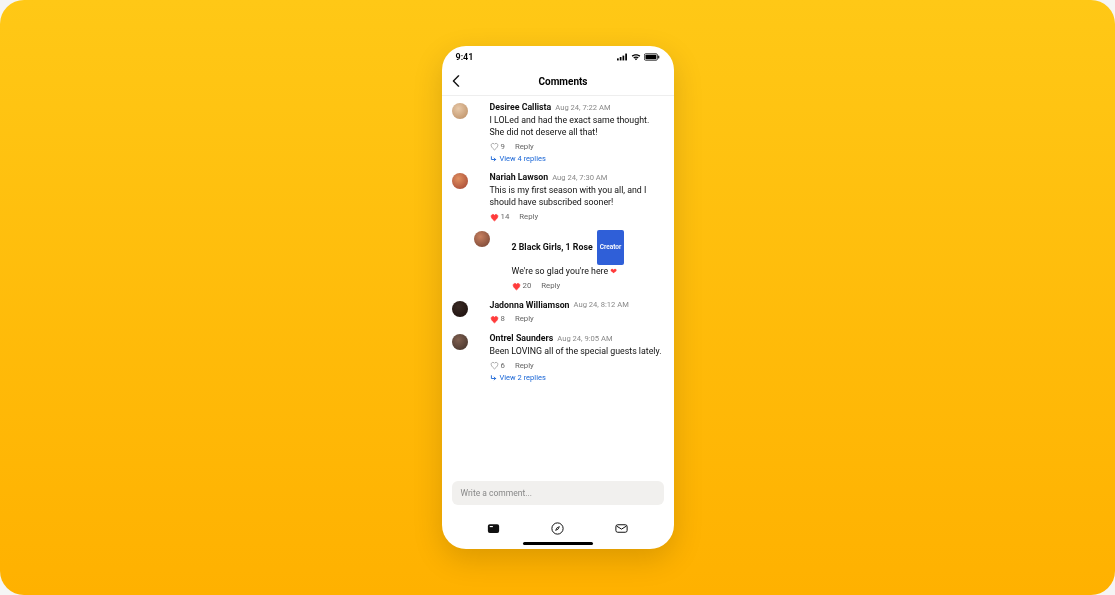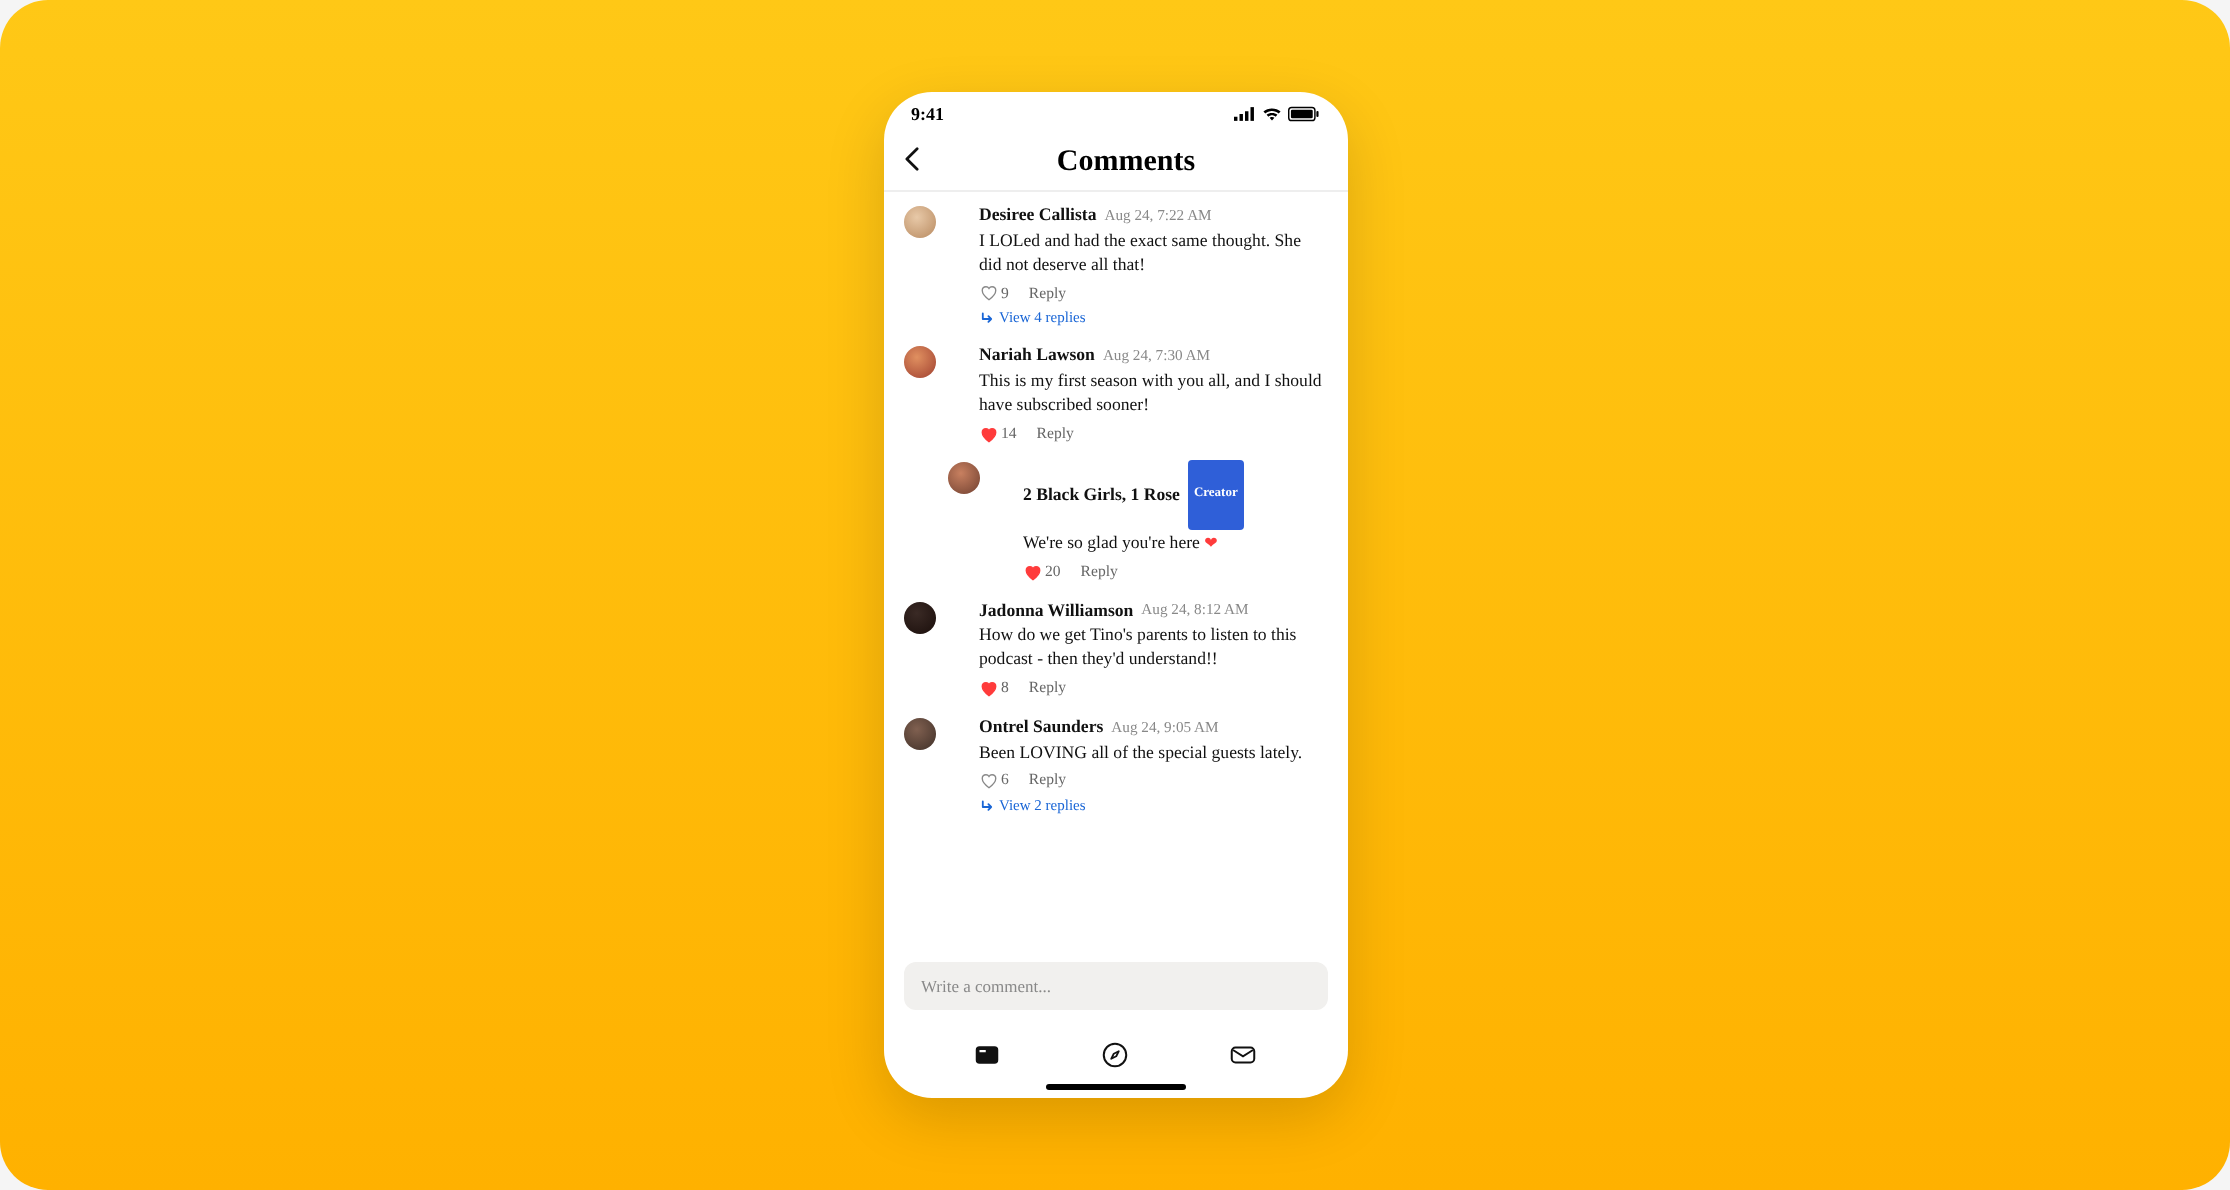--- a/index.html
+++ b/index.html
@@ -11,21 +11,20 @@
     overflow: hidden;
   }
   .stage {
     width: 1115px;
     height: 595px;
     background: linear-gradient(180deg, #ffc816 0%, #ffb100 100%);
     border-radius: 24px;
     display: flex;
     align-items: center;
     justify-content: center;
-    font-family: Liberation Serif, serif;
   }
   .phone {
     width: 232px;
     height: 503px;
     background: #fff;
     border-radius: 24px;
     box-shadow: 0 10px 30px rgba(0,0,0,0.15);
     display: flex;
     flex-direction: column;
     overflow: hidden;
@@ -50,21 +49,21 @@
     border-bottom: 1px solid #eee;
   }
   .nav-back {
     position: absolute;
     left: 10px;
     top: 50%;
     transform: translateY(-50%);
     font-size: 14px;
     color: #111;
   }
-  .nav-title { font-size: 15px; font-weight: 700; margin-left: 11px; }
+  .nav-title { font-size: 10px; font-weight: 700; margin-left: 11px; }
   .scroll {
     flex: 1;
     overflow: hidden;
     padding: 6px 10px 0 10px;
     font-size: 8.8px;
     line-height: 1.35;
     color: #111;
   }
   .comment { display: flex; gap: 22px; margin-bottom: 8px; }
   .comment.nested { margin-left: 22px; }
@@ -225,21 +224,20 @@
         </div>
       </div>
 
       <div class="comment">
         <div class="avatar a4"></div>
         <div class="cbody">
           <div class="chead">
             <span class="author">Jadonna Williamson</span>
             <span class="ts">Aug 24, 8:12 AM</span>
           </div>
-          <div class="ctext">How do we get Tino's parents to listen to this podcast - then they'd understand!!</div>
           <div class="cactions">
             <span class="like liked">
               <svg width="9" height="9" viewBox="0 0 24 24">
                   <path d="M12 21 C12 21 3 14.5 3 8.8 C3 5.9 5.2 3.7 8 3.7 C9.7 3.7 11.2 4.6 12 6 C12.8 4.6 14.3 3.7 16 3.7 C18.8 3.7 21 5.9 21 8.8 C21 14.5 12 21 12 21 Z" fill="#ff3b3b" stroke="#ff3b3b" stroke-width="1.8"></path>
                 </svg>
               <span class="like-count">8</span>
             </span>
             <span class="reply-btn">Reply</span>
           </div>
         </div>

